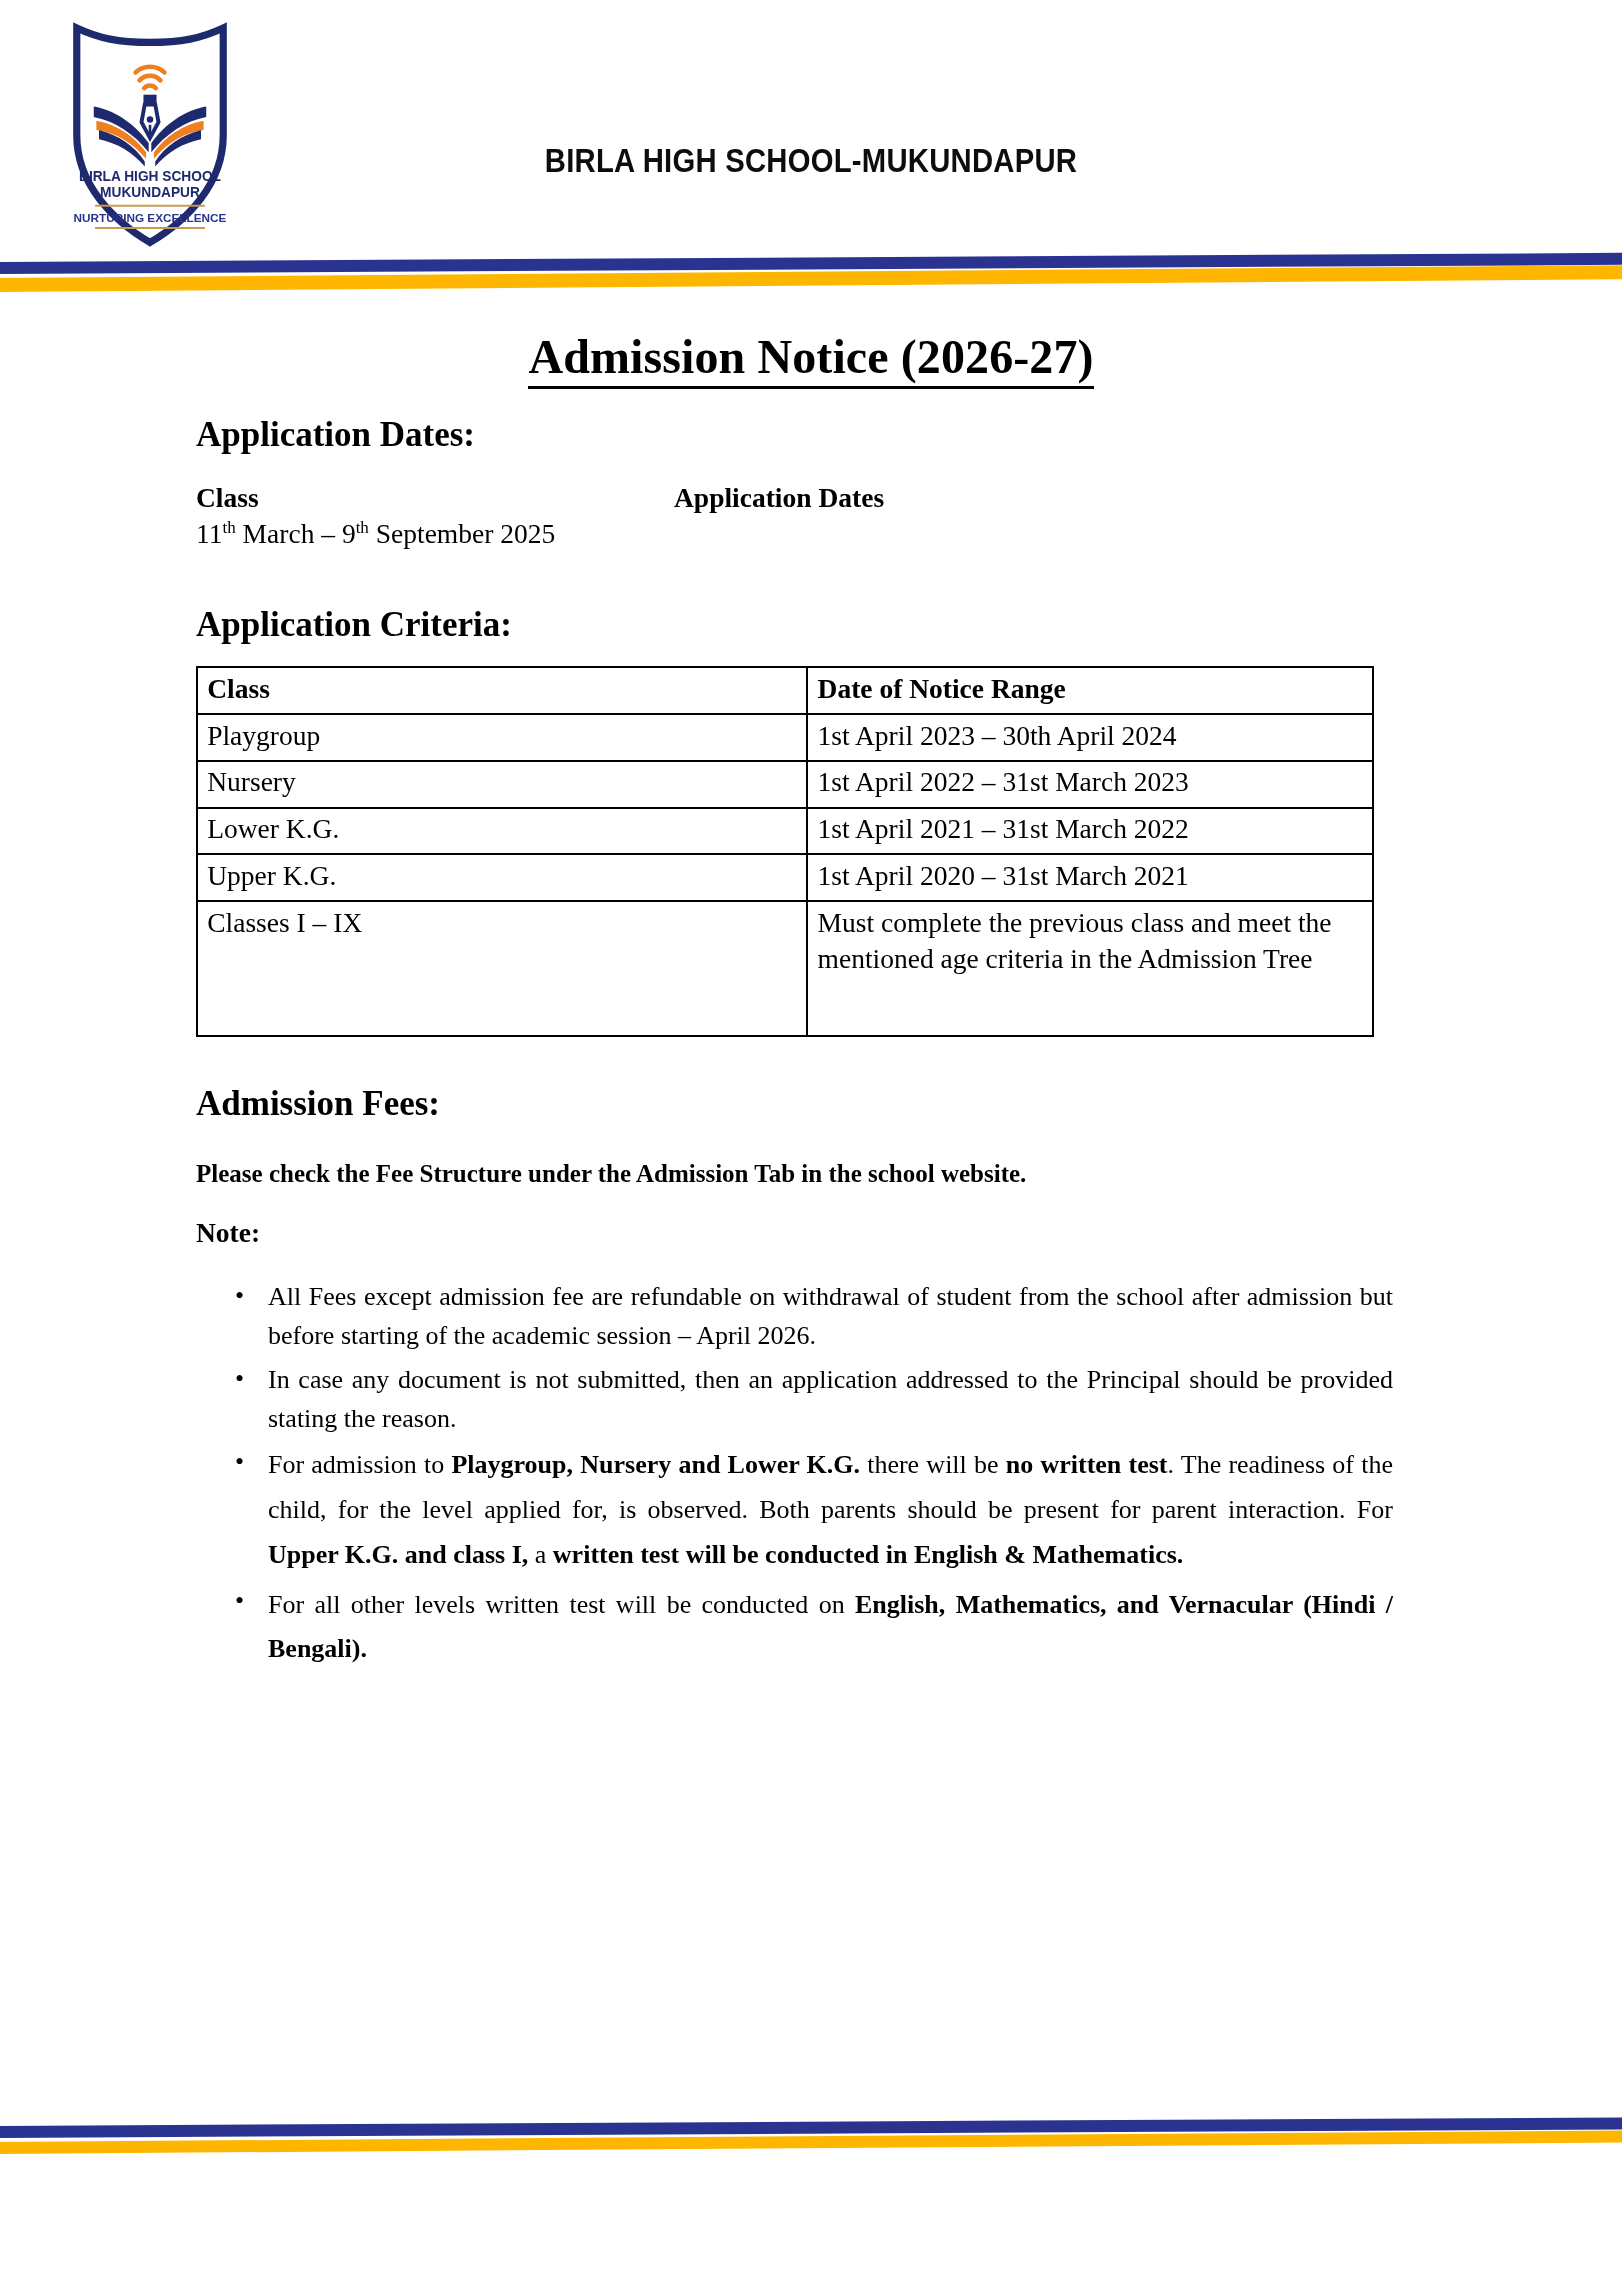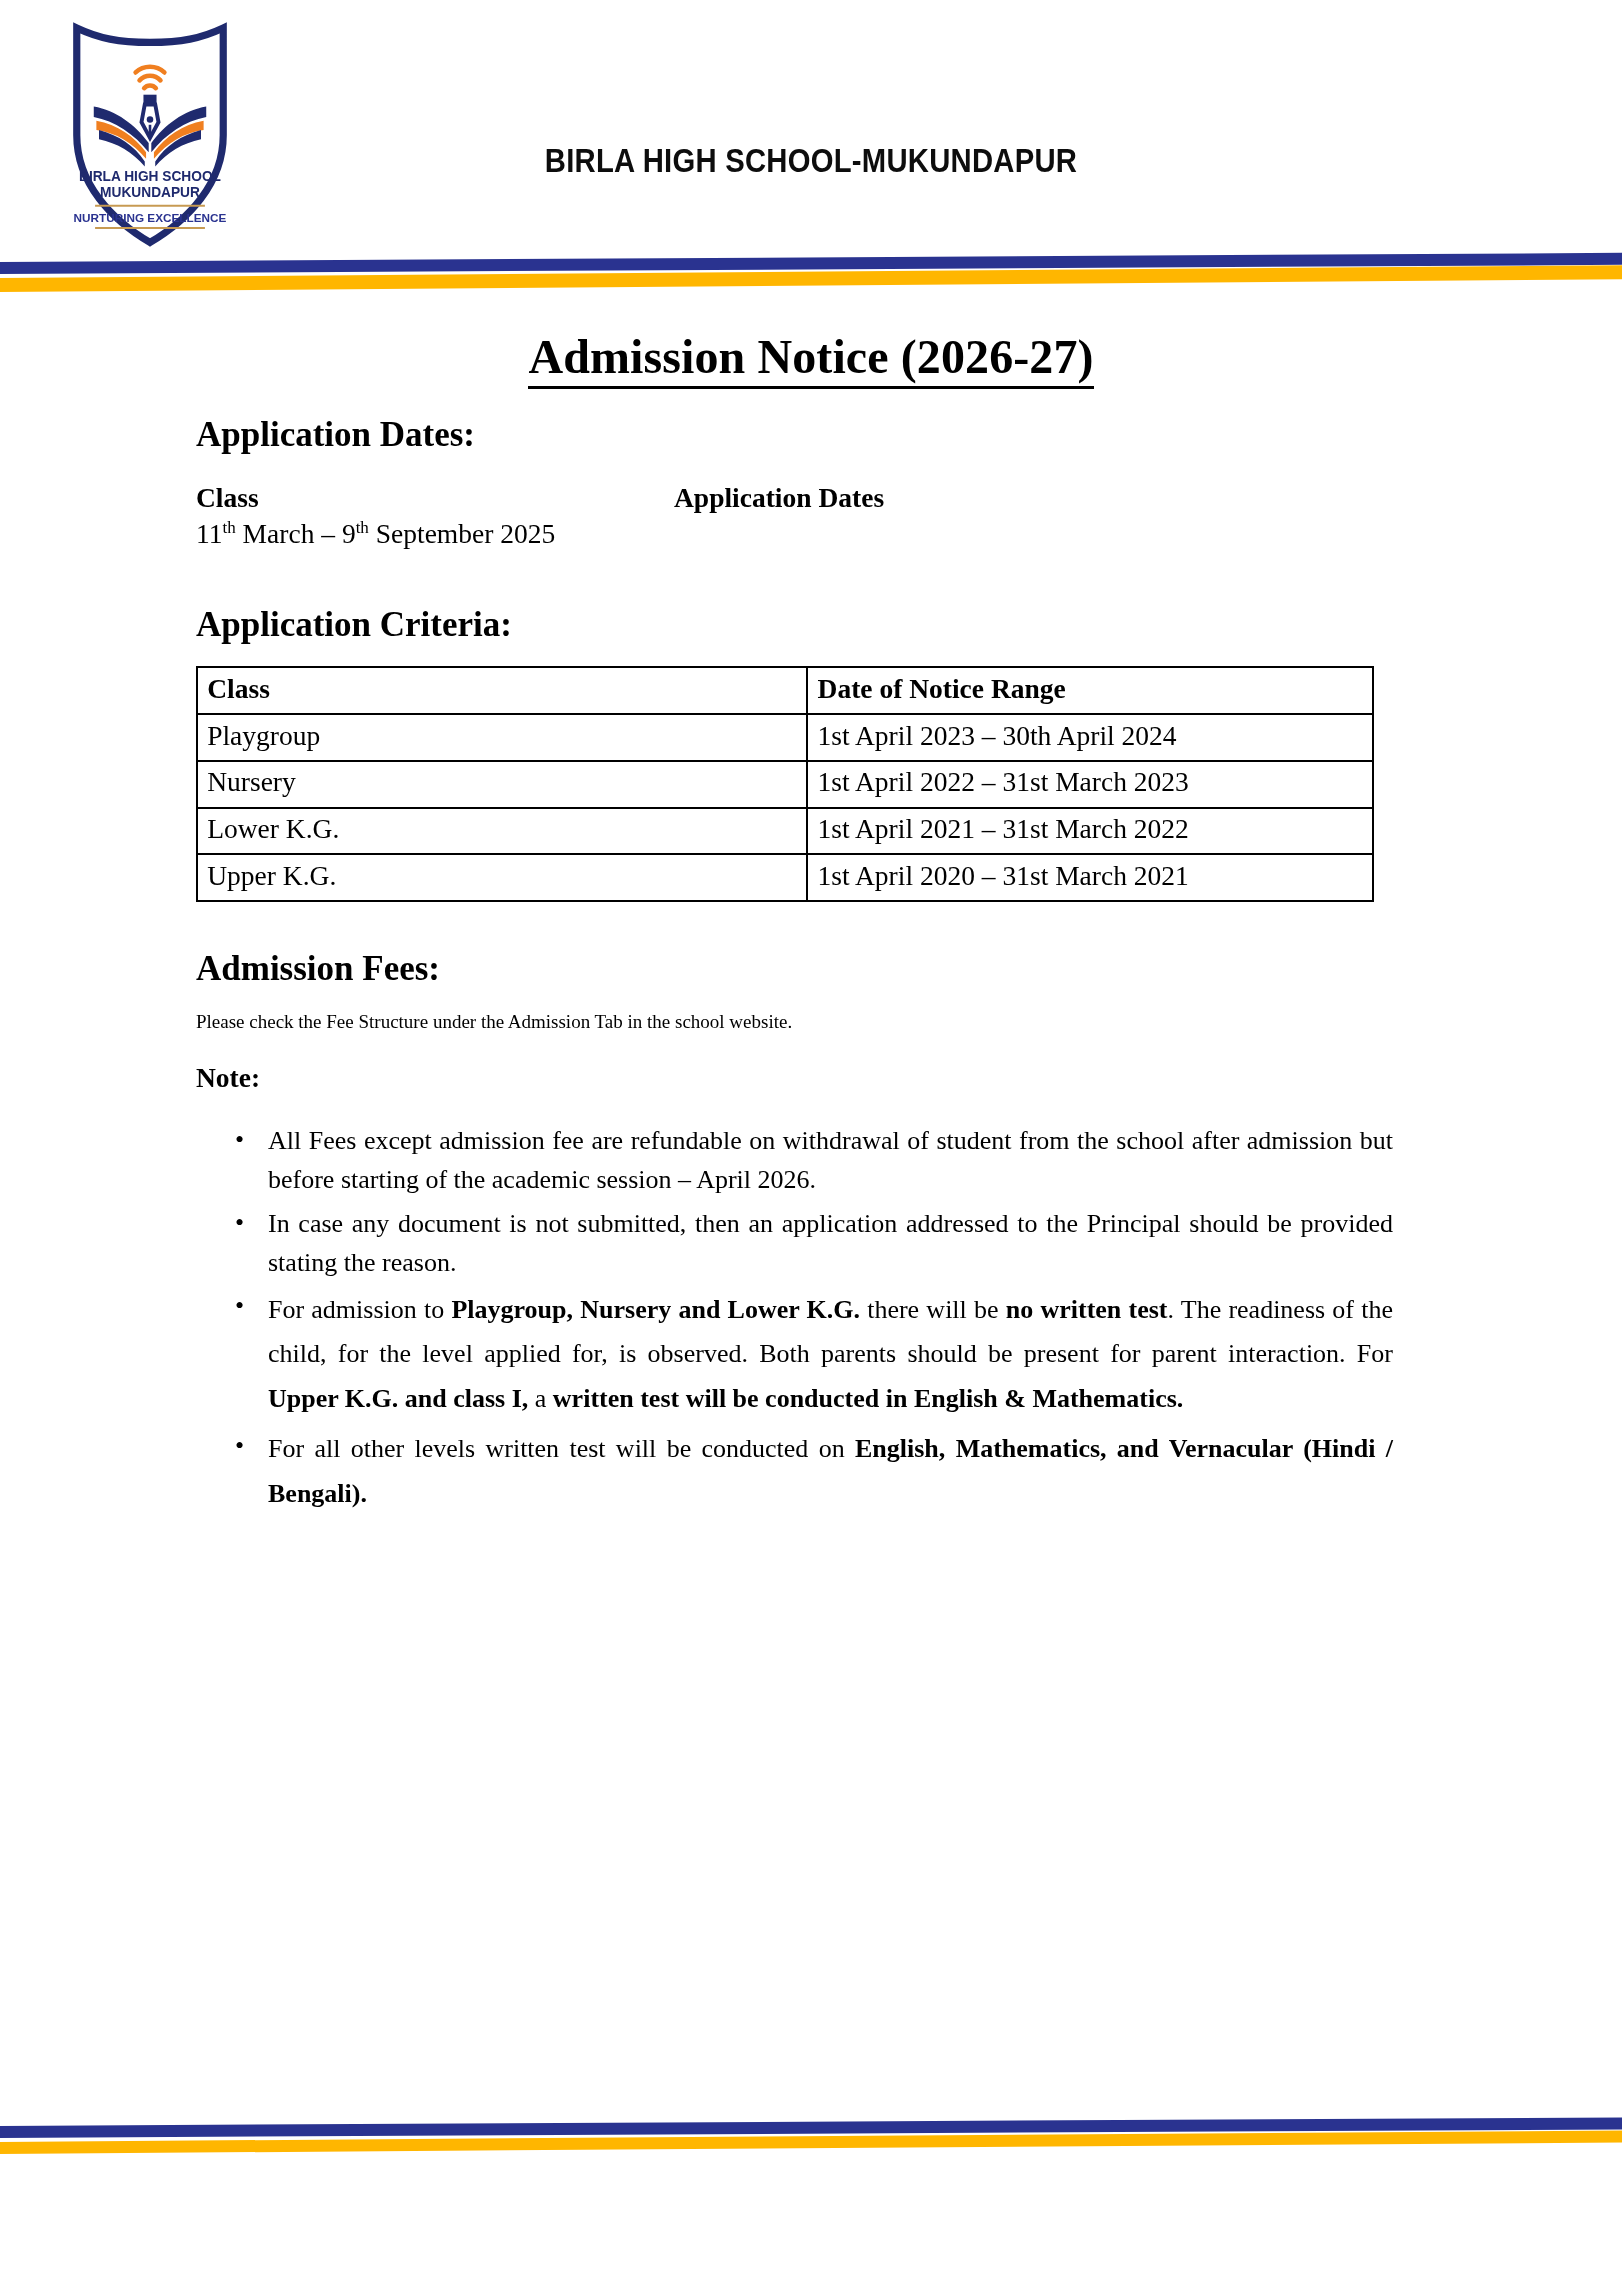--- a/index.html
+++ b/index.html
@@ -135,23 +135,23 @@
     padding: 2.6px 9.2px 6.5px 9.2px;
     vertical-align: top;
   }
   #elig-table td.col1 { width: 590px; }
   #elig-table tr.head td { font-weight: bold; }
   #elig-table td.tall { height: 124px; }
 
   
   #fees-heading { margin-top: 48px; }
   #fees-text {
-    margin-top: 20px;
-    font-size: 19px;
-    font-weight: normal;
+    margin-top: 32px;
+    font-size: 25px;
+    font-weight: bold;
     line-height: 1.42;
     width: 1164px;
   }
   #note-heading {
     margin-top: 26px;
     font-size: 27.5px;
     font-weight: bold;
   }
 
   
@@ -258,20 +258,24 @@
           <td class="col1">Nursery</td>
           <td>1st April 2022 – 31st March 2023</td>
         </tr>
         <tr>
           <td class="col1">Lower K.G.</td>
           <td>1st April 2021 – 31st March 2022</td>
         </tr>
         <tr>
           <td class="col1">Upper K.G.</td>
           <td>1st April 2020 – 31st March 2021</td>
+        </tr>
+        <tr>
+          <td class="col1 tall">Classes I – IX</td>
+          <td class="tall">Must complete the previous class and meet the mentioned age criteria in the Admission Tree</td>
         </tr>
       </tbody>
     </table>
 
     <h2 class="section" id="fees-heading">Admission Fees:</h2>
 
     <p id="fees-text">Please check the Fee Structure under the Admission Tab in the school website.</p>
 
     <p id="note-heading">Note:</p>
 

